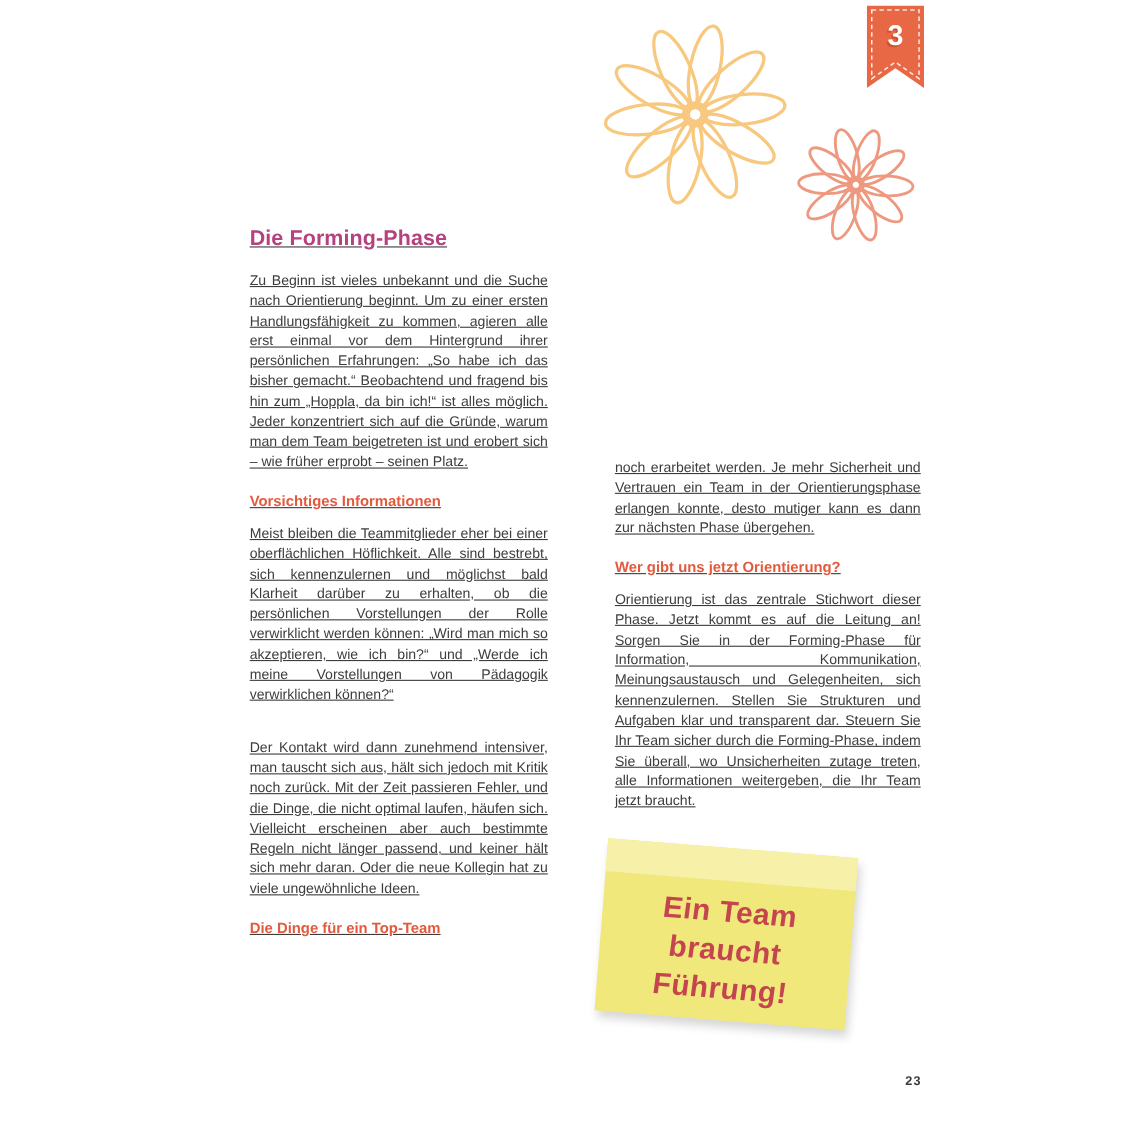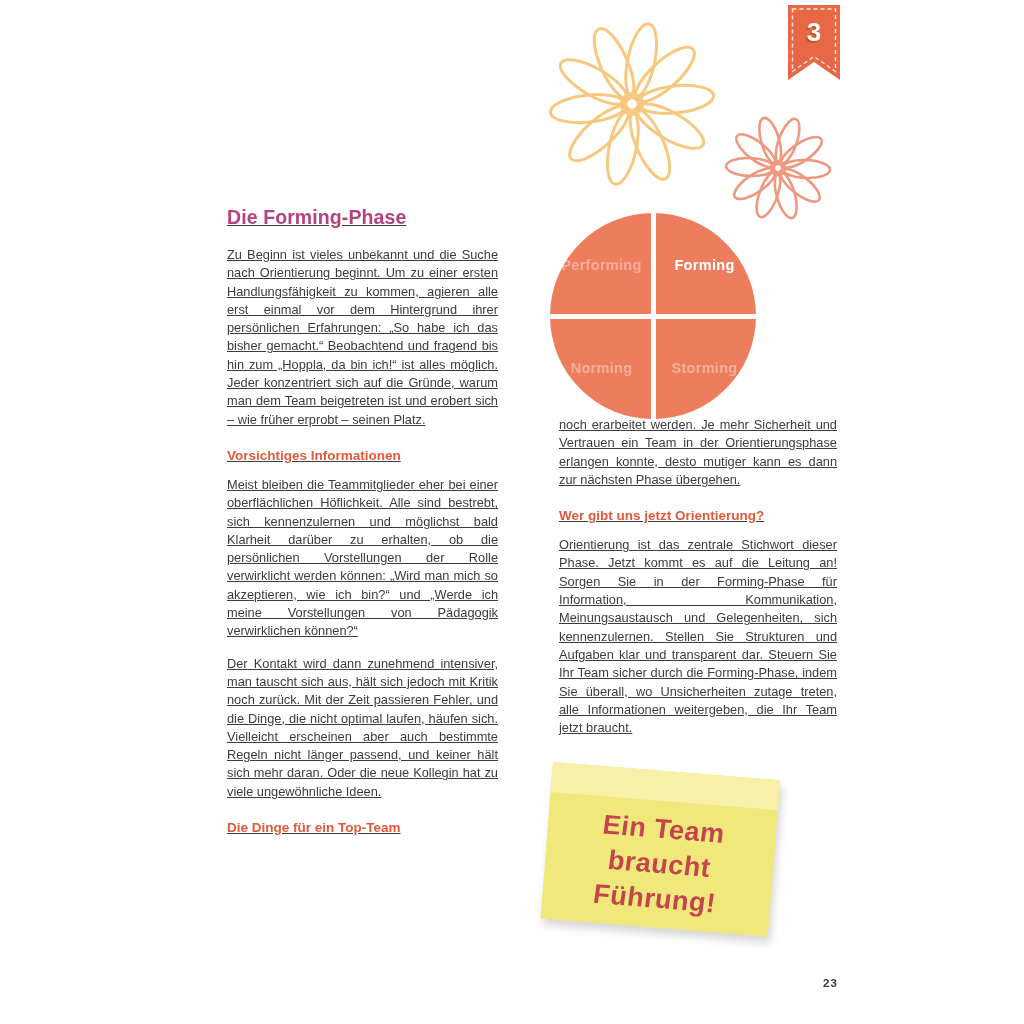--- a/index.html
+++ b/index.html
@@ -63,21 +63,21 @@
     margin: 19px 0 13px 0;
     text-align: left;
   }
   .col p {
     font-size: 12.8px;
     line-height: 18.3px;
     margin: 0;
     hyphens: auto;
     -webkit-hyphens: auto;
   }
-  .col p.spaced { margin-top: 14px; }
+  .col p.spaced { margin-top: 30px; }
 
   
   .sticky-note {
     position: absolute; left: 553px; top: 762px;
     width: 228px; height: 157px;
     background: #f1e87c;
     transform: rotate(4.6deg);
     transform-origin: top left;
     box-shadow: 3px 6px 9px rgba(0,0,0,0.16);
   }
@@ -144,28 +144,20 @@
       <ellipse cx="0" cy="-28" rx="9" ry="24" transform="rotate(144)"></ellipse>
       <ellipse cx="0" cy="-28" rx="9" ry="24" transform="rotate(180)"></ellipse>
       <ellipse cx="0" cy="-28" rx="9" ry="24" transform="rotate(216)"></ellipse>
       <ellipse cx="0" cy="-28" rx="9" ry="24" transform="rotate(252)"></ellipse>
       <ellipse cx="0" cy="-28" rx="9" ry="24" transform="rotate(288)"></ellipse>
       <ellipse cx="0" cy="-28" rx="9" ry="24" transform="rotate(324)"></ellipse>
       <circle cx="0" cy="0" r="7"></circle>
     </g>
   </svg>
 
-  <div class="pie">
-    <div class="v-divider"></div>
-    <div class="h-divider"></div>
-    <div class="quad q-tl">Performing</div>
-    <div class="quad q-tr active">Forming</div>
-    <div class="quad q-bl">Norming</div>
-    <div class="quad q-br">Storming</div>
-  </div>
 
   <div class="col col-left">
     <h1 class="main-heading">Die Forming-Phase</h1>
     <p>Zu Beginn ist vieles unbekannt und die Suche nach Orientierung beginnt. Um zu einer ersten Handlungsfähigkeit zu kommen, agieren alle erst einmal vor dem Hintergrund ihrer persönlichen Erfahrungen: „So habe ich das bisher gemacht.“ Beobachtend und fragend bis hin zum „Hoppla, da bin ich!“ ist alles möglich. Jeder konzentriert sich auf die Gründe, warum man dem Team beigetreten ist und erobert sich – wie früher erprobt – seinen Platz.</p>
     <h2 class="sub-heading">Vorsichtiges Informationen</h2>
     <p>Meist bleiben die Teammitglieder eher bei einer oberflächlichen Höflichkeit. Alle sind bestrebt, sich kennenzulernen und möglichst bald Klarheit darüber zu erhalten, ob die persönlichen Vorstellungen der Rolle verwirklicht werden können: „Wird man mich so akzeptieren, wie ich bin?“ und „Werde ich meine Vorstellungen von Pädagogik verwirklichen können?“</p>
     <p class="spaced">Der Kontakt wird dann zunehmend intensiver, man tauscht sich aus, hält sich jedoch mit Kritik noch zurück. Mit der Zeit passieren Fehler, und die Dinge, die nicht optimal laufen, häufen sich. Vielleicht erscheinen aber auch bestimmte Regeln nicht länger passend, und keiner hält sich mehr daran. Oder die neue Kollegin hat zu viele ungewöhnliche Ideen.</p>
     <h2 class="sub-heading">Die Dinge für ein Top-Team</h2>
   </div>
 

